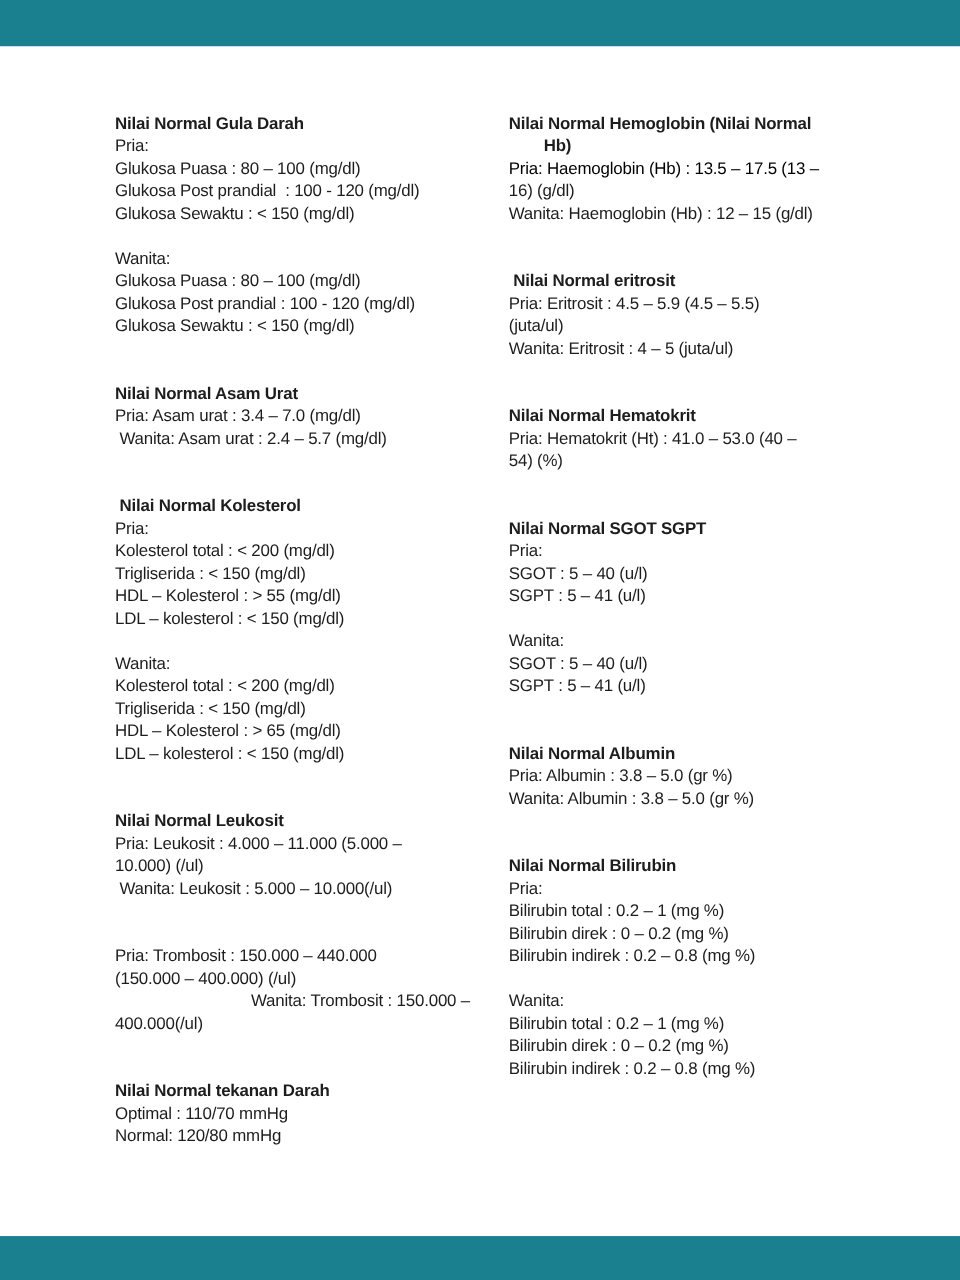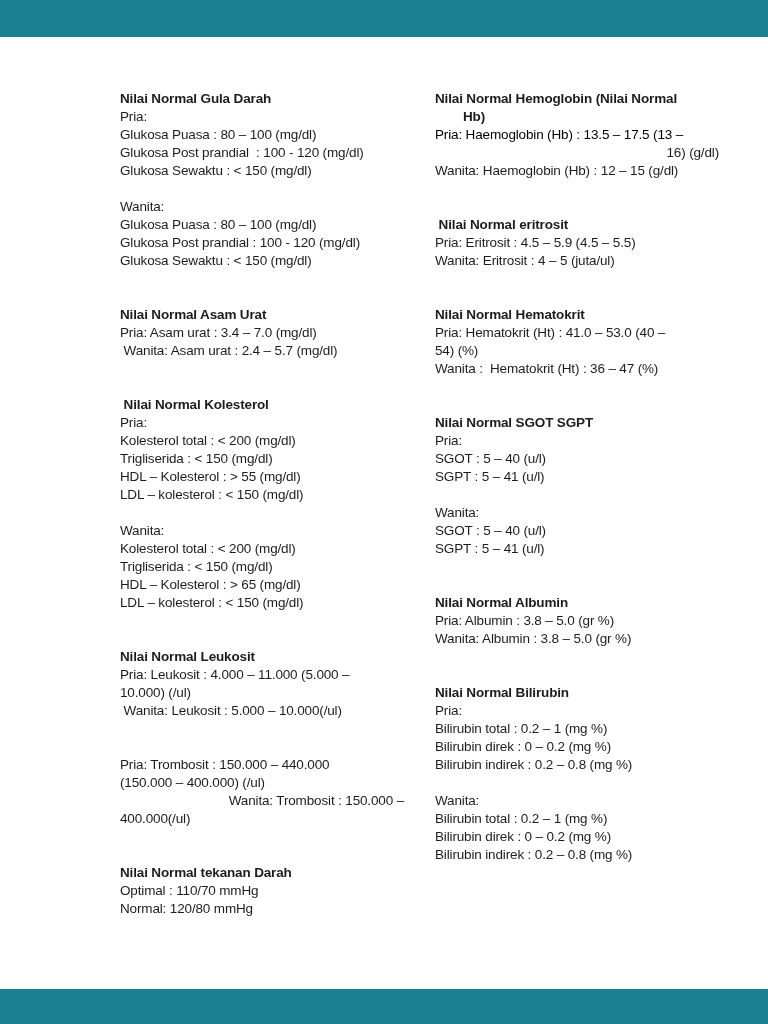--- a/index.html
+++ b/index.html
@@ -27,21 +27,20 @@
     width: 768px;
     height: 952px;
     background: #ffffff;
   }
   .doc-content {
     position: absolute;
     left: 92px;
     top: 53px;
     display: flex;
     gap: 31px;
-    margin-left: 28px;
   }
   .doc-column {
     width: 284px;
   }
   .section + .section {
     margin-top: 36px;
   }
   .group + .group {
     margin-top: 18px;
   }
@@ -139,41 +138,41 @@
         </div>
       </div>
     <div class="doc-column">
         <div class="section">
           <div class="heading">
             <div class="line" style="color: rgb(29, 29, 29);">Nilai Normal Hemoglobin (Nilai Normal</div>
             <div class="line" style="color: rgb(29, 29, 29); padding-left: 28px;">Hb)</div>
           </div>
           <div class="group">
             <div class="line" style="color: #000000;">Pria: Haemoglobin (Hb) : 13.5 – 17.5 (13 –</div>
-            <div class="line" style="color: rgb(29, 29, 29); text-align: right;">16) (g/dl)</div>
+            <div class="line" style="color: rgb(29, 29, 29);">16) (g/dl)</div>
             <div class="line" style="color: rgb(29, 29, 29);">Wanita: Haemoglobin (Hb) : 12 – 15 (g/dl)</div>
           </div>
         </div>
         <div class="section">
           <div class="heading">
             <div class="line" style="color: rgb(29, 29, 29);"> Nilai Normal eritrosit</div>
           </div>
           <div class="group">
             <div class="line" style="color: rgb(29, 29, 29);">Pria: Eritrosit : 4.5 – 5.9 (4.5 – 5.5)</div>
+            <div class="line" style="color: rgb(29, 29, 29);">(juta/ul)</div>
             <div class="line" style="color: rgb(29, 29, 29);">Wanita: Eritrosit : 4 – 5 (juta/ul)</div>
           </div>
         </div>
         <div class="section">
           <div class="heading">
             <div class="line" style="color: rgb(29, 29, 29);">Nilai Normal Hematokrit</div>
           </div>
           <div class="group">
             <div class="line" style="color: rgb(29, 29, 29);">Pria: Hematokrit (Ht) : 41.0 – 53.0 (40 –</div>
             <div class="line" style="color: rgb(29, 29, 29);">54) (%)</div>
-            <div class="line" style="color: rgb(29, 29, 29);">Wanita :  Hematokrit (Ht) : 36 – 47 (%)</div>
           </div>
         </div>
         <div class="section">
           <div class="heading">
             <div class="line" style="color: rgb(29, 29, 29);">Nilai Normal SGOT SGPT</div>
           </div>
           <div class="group">
             <div class="line" style="color: rgb(29, 29, 29);">Pria:</div>
             <div class="line" style="color: rgb(29, 29, 29);">SGOT : 5 – 40 (u/l)</div>
             <div class="line" style="color: rgb(29, 29, 29);">SGPT : 5 – 41 (u/l)</div>

